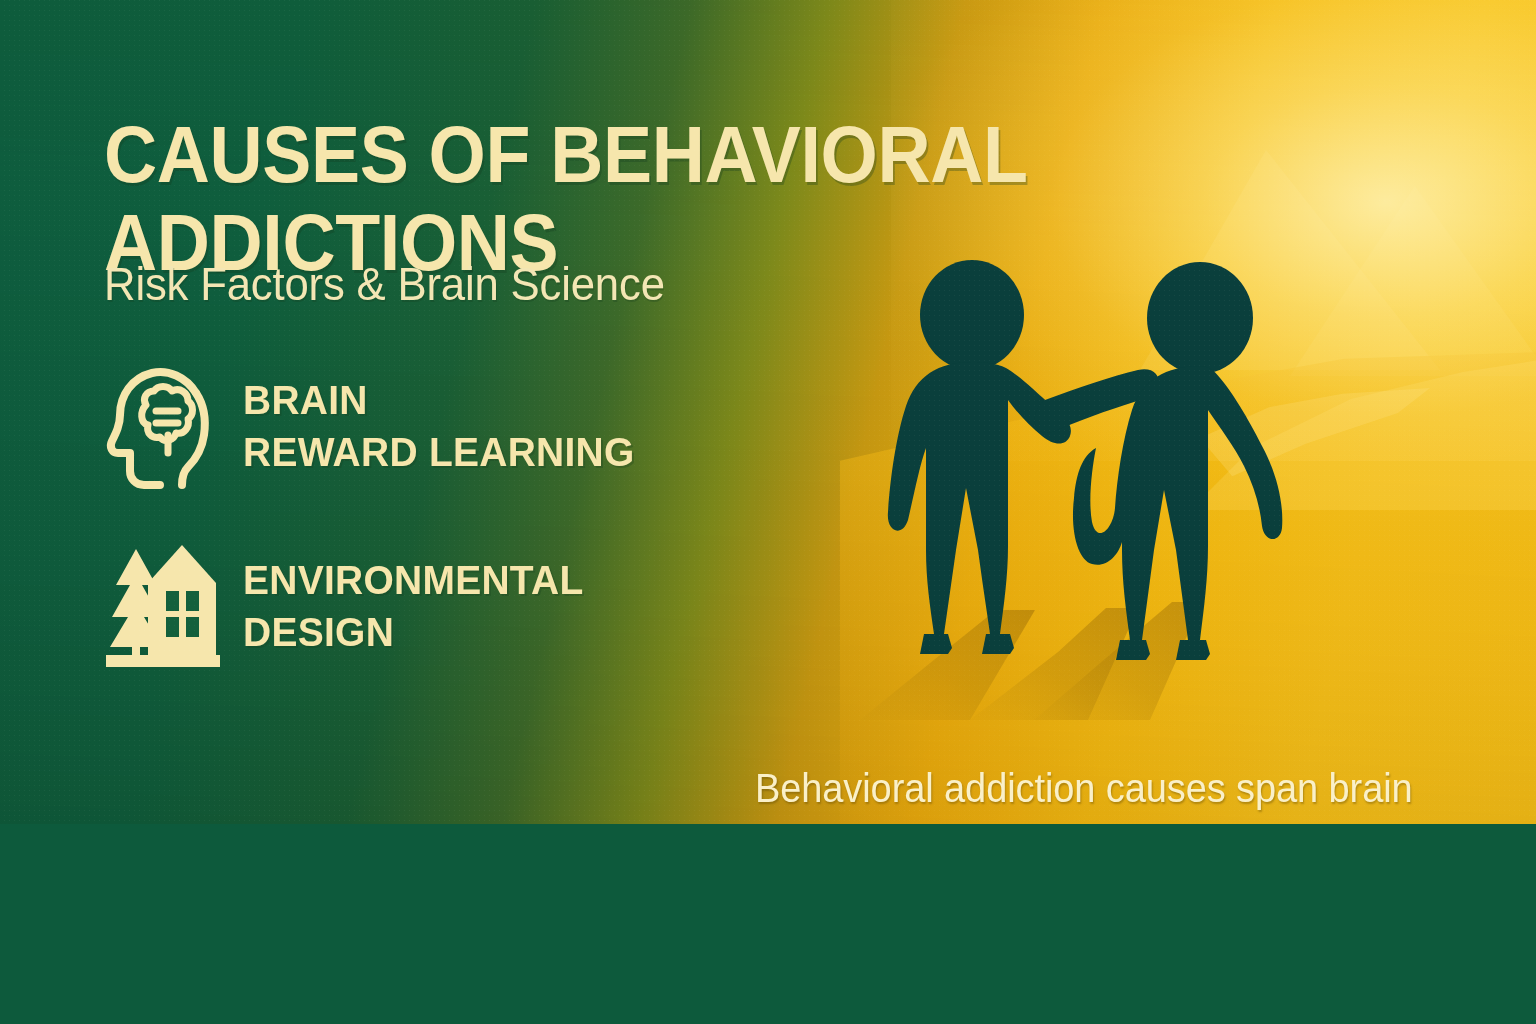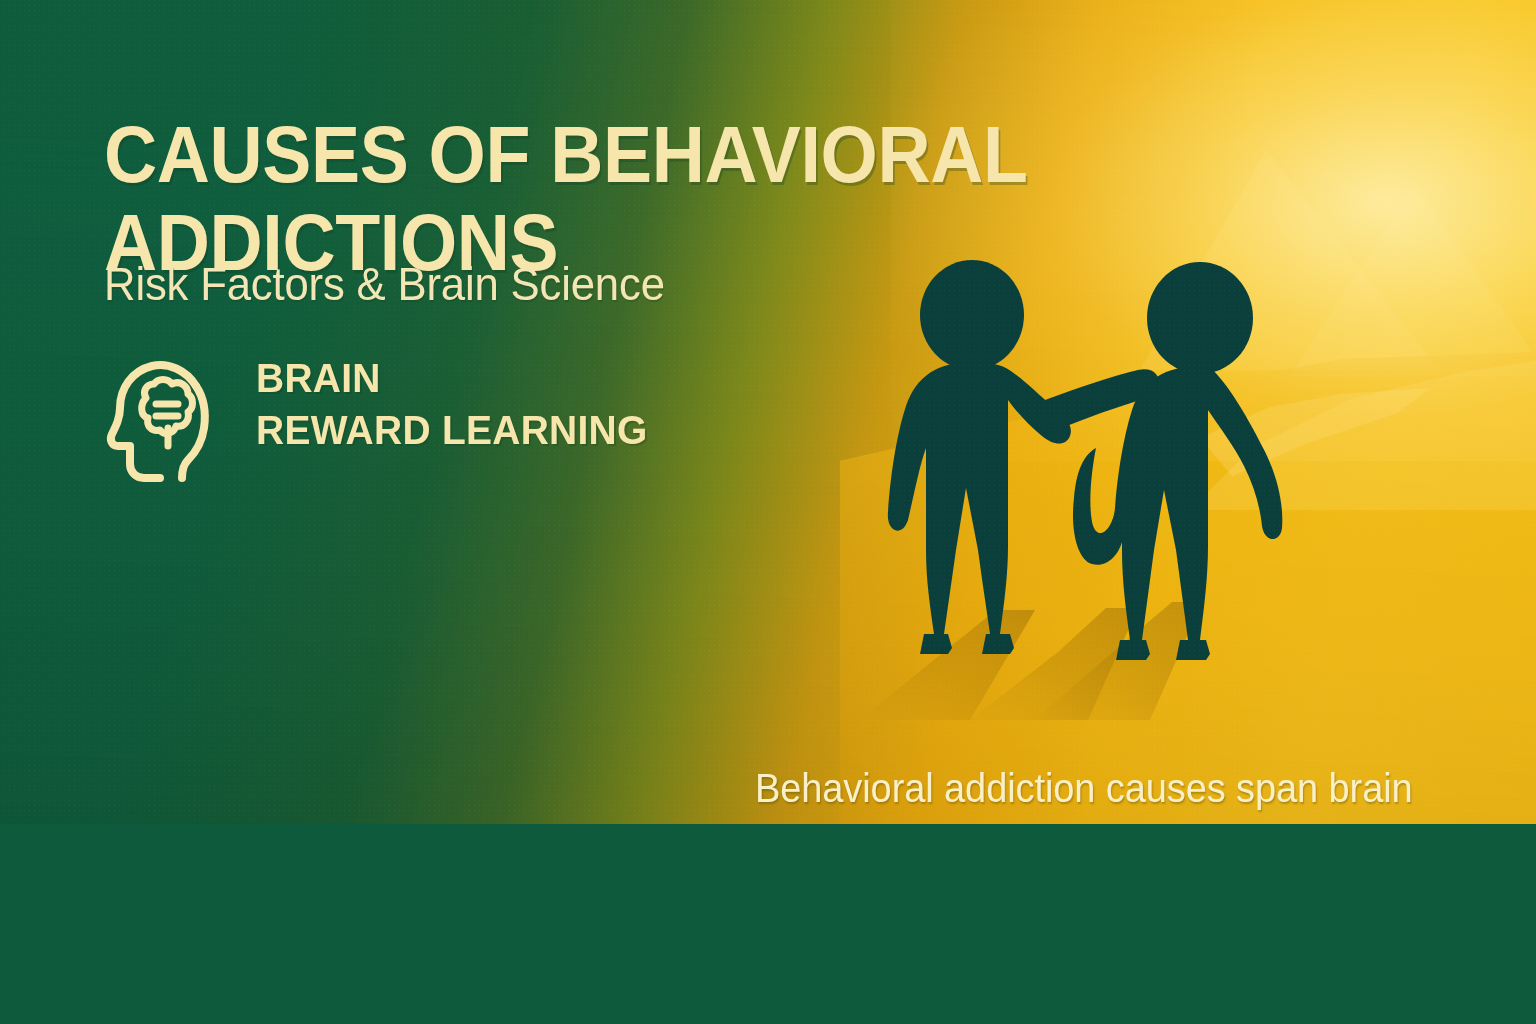--- a/index.html
+++ b/index.html
@@ -161,22 +161,22 @@
   }
 
   .features {
     position: absolute;
     left: 104px;
     top: 352px;
     width: 700px;
   }
   .feature {
     display: flex;
-    align-items: flex-start;
-    gap: 28px;
+    align-items: center;
+    gap: 15px;
     margin-bottom: 32px;
     height: 148px;
   }
   .feature .ficon {
     flex: 0 0 auto;
     width: 124px;
     height: 134px;
     display: flex;
     align-items: center;
     justify-content: flex-start;
@@ -333,20 +333,43 @@
             <path d="M52,62 L 74,62"></path>
             <path d="M64,74 L 64,92"></path>
           </g>
         </svg>
       </span>
       <span class="flabel">BRAIN
 REWARD LEARNING</span>
     </div>
 
 
+    <div class="feature">
+      <span class="ficon">
+        <svg width="118" height="126" viewBox="0 0 118 126">
+          <g fill="#f6e6ac">
+
+            <polygon points="32,6 52,42 38,42 56,74 40,74 58,104 6,104 24,74 8,74 26,42 12,42"></polygon>
+            <rect x="28" y="100" width="8" height="16"></rect>
+
+            <polygon points="78,2 112,40 112,116 44,116 44,40"></polygon>
+
+            <rect x="2" y="112" width="114" height="12"></rect>
+          </g>
+          <g fill="#13603c">
+            <rect x="62" y="48" width="13" height="20"></rect>
+            <rect x="82" y="48" width="13" height="20"></rect>
+            <rect x="62" y="74" width="13" height="20"></rect>
+            <rect x="82" y="74" width="13" height="20"></rect>
+          </g>
+        </svg>
+      </span>
+      <span class="flabel">ENVIRONMENTAL
+DESIGN</span>
+    </div>
 
   </div>
 
   <p class="body-copy">Behavioral addiction causes span brain reward learning, personal risk factors, and
 environmental design.</p>
 
   <div class="grain"></div>
 </div>
 
 </body></html>

